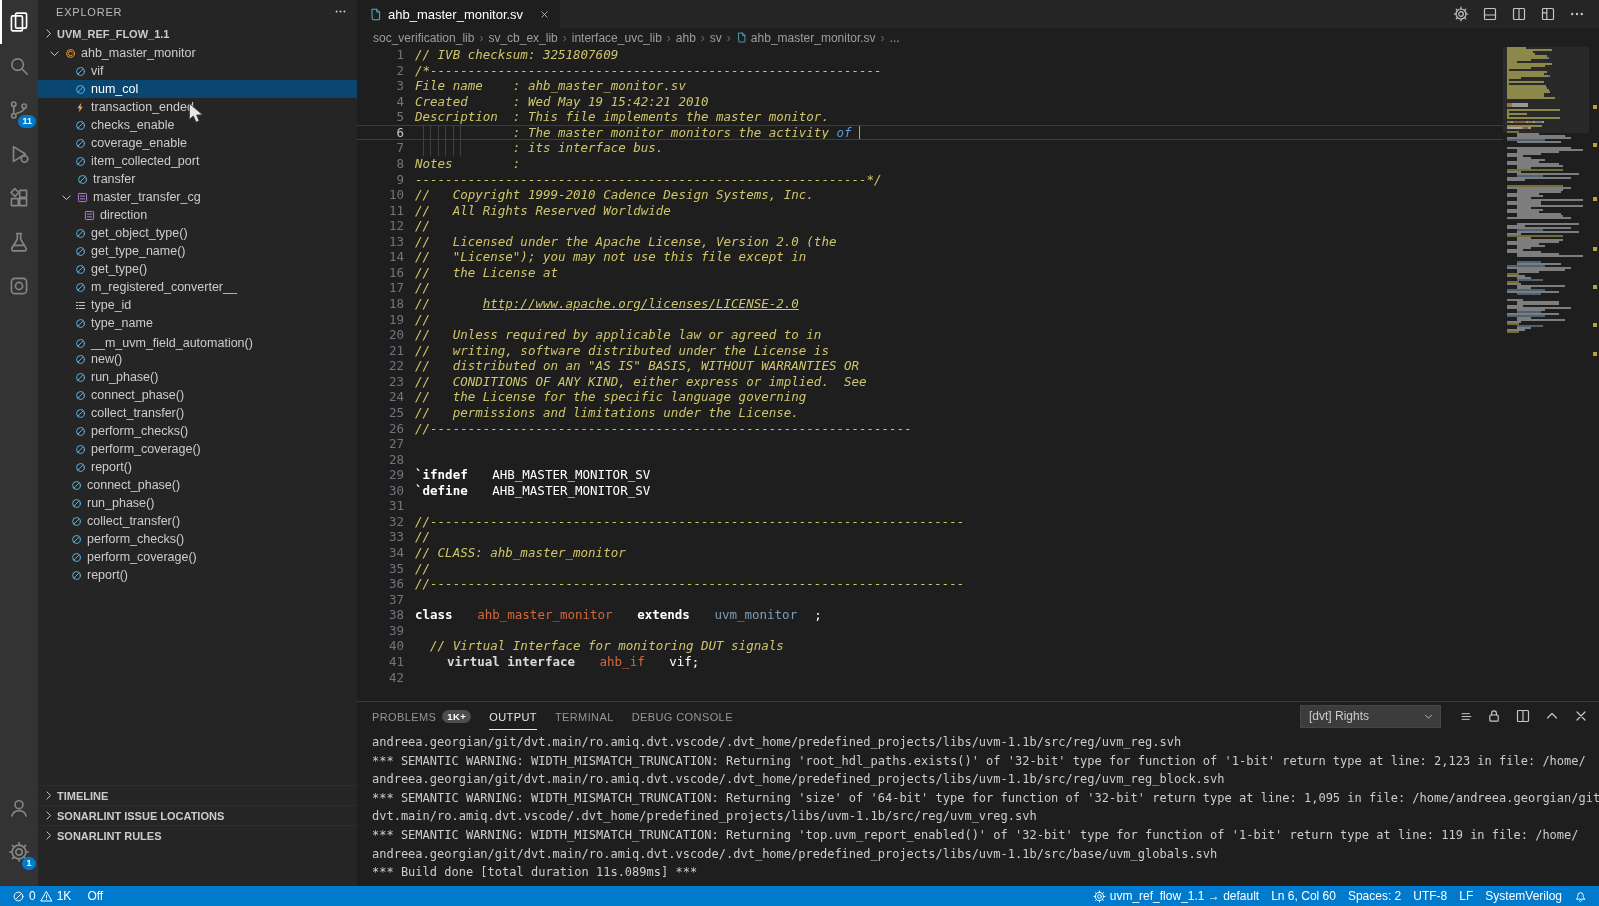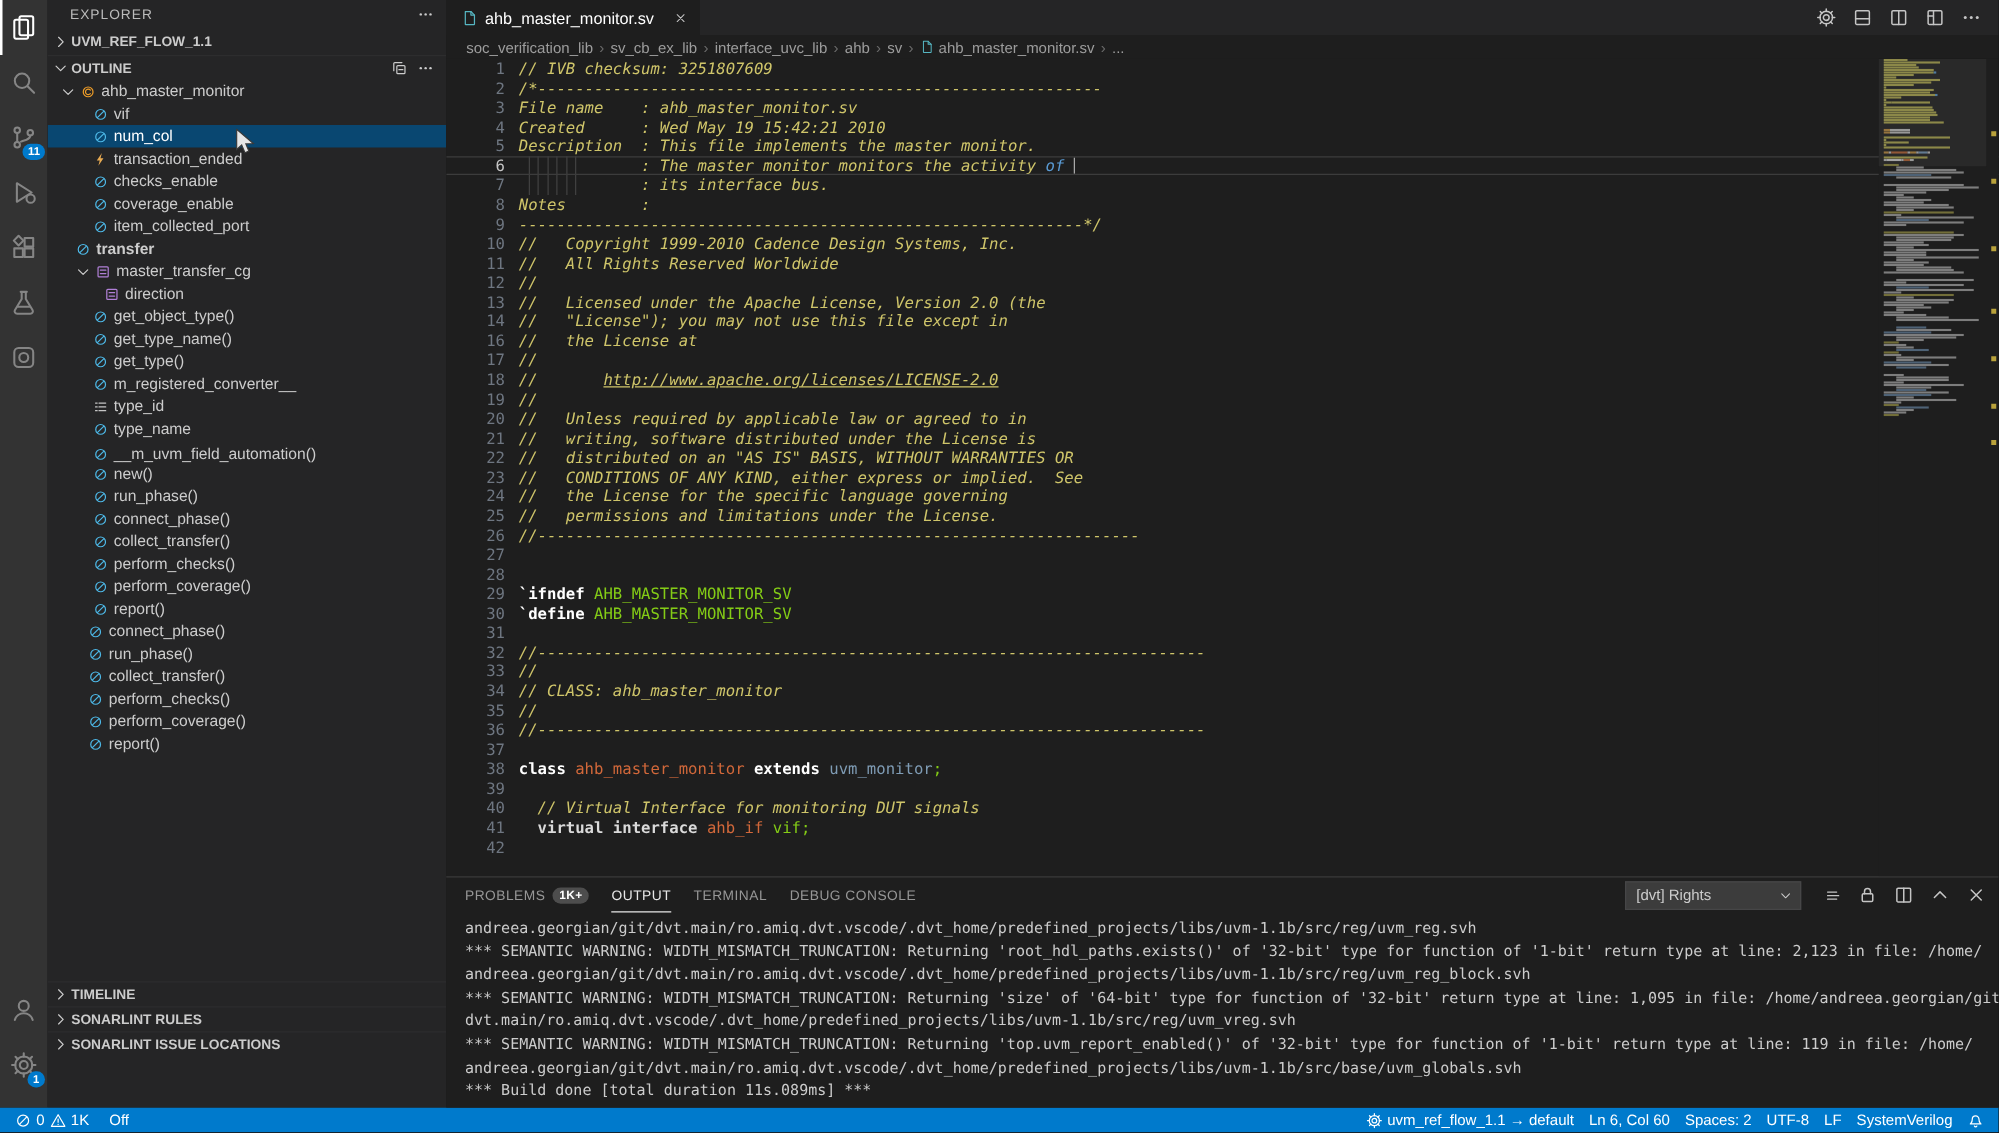--- a/index.html
+++ b/index.html
@@ -53,21 +53,21 @@
   .gutter{flex:0 0 47px;text-align:right;color:#6e7681;user-select:none;}
   .code-line.current .gutter{color:#c6c6c6;}
   .code-text{white-space:pre;padding-left:11px;}
   .c{color:#cfc56a;font-style:italic;}
   .cu{color:#cfc56a;font-style:italic;text-decoration:underline;}
   .bl{color:#5a9bd4;font-style:italic;}
   .kb{color:#ffffff;font-weight:bold;}
   .t{color:#d2683a;}
   .ty{color:#7f9cb5;}
   .kw{color:#dadada;font-weight:bold;}
-  .pl{color:#84cc16;}
+  .pl{color:#ffffff;margin-left:17px;}
   .guide{position:absolute;top:0;bottom:0;width:1px;background:#404040;}
   .caret{position:absolute;top:1px;height:13px;width:1.5px;background:#a8a8a8;}
 
   .minimap{position:absolute;top:0;right:0;width:96px;bottom:0;background:#1e1e1e;cursor:pointer;}
   .mm-slider{position:absolute;left:0;right:10px;top:0;height:86px;background:rgba(120,120,120,0.12);}
   .mm-row{height:2px;white-space:nowrap;overflow:hidden;padding-left:4px;}
   .mm-seg{display:inline-block;height:2px;vertical-align:top;}
   .mm-ruler{position:absolute;right:2px;top:0;bottom:0;width:4px;}
   .mm-tick{position:absolute;width:4px;height:4px;background:#b9a23b;right:0;}
 
@@ -174,43 +174,20 @@
           </span>
       </div>
       <div class="section-row">
         <span class="chev-slot">
             <svg class="ic ic-sm" viewBox="0 0 16 16" fill="none" stroke="currentColor" stroke-width="1.2" stroke-linecap="round" stroke-linejoin="round">
               <path d="M6 3.5 10.5 8 6 12.5"></path>
             </svg>
           </span>
         <span>UVM_REF_FLOW_1.1</span>
       </div>
-      <div class="section-row outline-head">
-        <span class="chev-slot">
-            <svg class="ic ic-sm" viewBox="0 0 16 16" fill="none" stroke="currentColor" stroke-width="1.2" stroke-linecap="round" stroke-linejoin="round">
-              <path d="M3.5 6 8 10.5 12.5 6"></path>
-            </svg>
-          </span>
-        <span>OUTLINE</span>
-        <span class="outline-actions">
-            <span>
-              <svg class="ic ic-sm" viewBox="0 0 16 16" fill="none" stroke="currentColor" stroke-width="1.2" stroke-linecap="round" stroke-linejoin="round">
-                <rect x="5.5" y="5.5" width="8" height="8" rx="1"></rect>
-                <path d="M7.5 9.5h4M2.5 10.5v-7a1 1 0 0 1 1-1h7"></path>
-              </svg>
-            </span>
-            <span>
-              <svg class="ic ic-sm" viewBox="0 0 16 16" fill="none" stroke="currentColor" stroke-width="1.2" stroke-linecap="round" stroke-linejoin="round">
-                <circle cx="3.2" cy="8" r="1.2" fill="currentColor" stroke="none"></circle>
-                <circle cx="8" cy="8" r="1.2" fill="currentColor" stroke="none"></circle>
-                <circle cx="12.8" cy="8" r="1.2" fill="currentColor" stroke="none"></circle>
-              </svg>
-            </span>
-          </span>
-      </div>
       <div class="outline-list">
           <div class="outline-row" style="padding-left: 8px;">
             <span class="chev">
               <svg class="ic ic-sm" viewBox="0 0 16 16" fill="none" stroke="currentColor" stroke-width="1.2" stroke-linecap="round" stroke-linejoin="round">
                 <path d="M3.5 6 8 10.5 12.5 6"></path>
               </svg>
             </span>
             <span class="oicon" style="color: rgb(238, 157, 40);">
               <svg class="ic ic-sm" viewBox="0 0 16 16" fill="none" stroke="currentColor" stroke-width="1.2" stroke-linecap="round" stroke-linejoin="round">
                 <circle cx="8" cy="8" r="4.8"></circle>
@@ -265,21 +242,21 @@
           </div>
           <div class="outline-row" style="padding-left: 34px;">
             <span class="oicon" style="color: rgb(77, 185, 232);">
               <svg class="ic ic-sm" viewBox="0 0 16 16" fill="none" stroke="currentColor" stroke-width="1.2" stroke-linecap="round" stroke-linejoin="round">
                 <circle cx="8" cy="8" r="4.8"></circle>
                 <path d="M5 11l6-6"></path>
               </svg>
             </span>
             <span class="outline-label">item_collected_port</span>
           </div>
-          <div class="outline-row" style="padding-left: 20px; font-weight: bold;">
+          <div class="outline-row" style="padding-left: 36px;">
             <span class="oicon" style="color: rgb(77, 185, 232);">
               <svg class="ic ic-sm" viewBox="0 0 16 16" fill="none" stroke="currentColor" stroke-width="1.2" stroke-linecap="round" stroke-linejoin="round">
                 <circle cx="8" cy="8" r="4.8"></circle>
                 <path d="M5 11l6-6"></path>
               </svg>
             </span>
             <span class="outline-label">transfer</span>
           </div>
           <div class="outline-row" style="padding-left: 20px;">
             <span class="chev">
@@ -492,29 +469,29 @@
               </svg>
             </span>
             <span>TIMELINE</span>
           </div>
           <div class="section-row">
             <span>
               <svg class="ic ic-sm" viewBox="0 0 16 16" fill="none" stroke="currentColor" stroke-width="1.2" stroke-linecap="round" stroke-linejoin="round">
                 <path d="M6 3.5 10.5 8 6 12.5"></path>
               </svg>
             </span>
-            <span>SONARLINT RULES</span>
+            <span>SONARLINT ISSUE LOCATIONS</span>
           </div>
           <div class="section-row">
             <span>
               <svg class="ic ic-sm" viewBox="0 0 16 16" fill="none" stroke="currentColor" stroke-width="1.2" stroke-linecap="round" stroke-linejoin="round">
                 <path d="M6 3.5 10.5 8 6 12.5"></path>
               </svg>
             </span>
-            <span>SONARLINT ISSUE LOCATIONS</span>
+            <span>SONARLINT RULES</span>
           </div>
         </div>
     </div>
 
     <div class="editor-col">
       <div class="tabbar">
         <div class="tab">
           <span class="tab-icon"><span style="color:#56b6c2"><svg class="ic ic-sm" viewBox="0 0 16 16" fill="none" stroke="currentColor" stroke-width="1.2" stroke-linecap="round" stroke-linejoin="round">
                   <path d="M4 1.5h5.5L13 5v9a.5.5 0 0 1-.5.5h-8A.5.5 0 0 1 4 14z"></path>
                   <path d="M9.5 1.5V5H13"></path>

